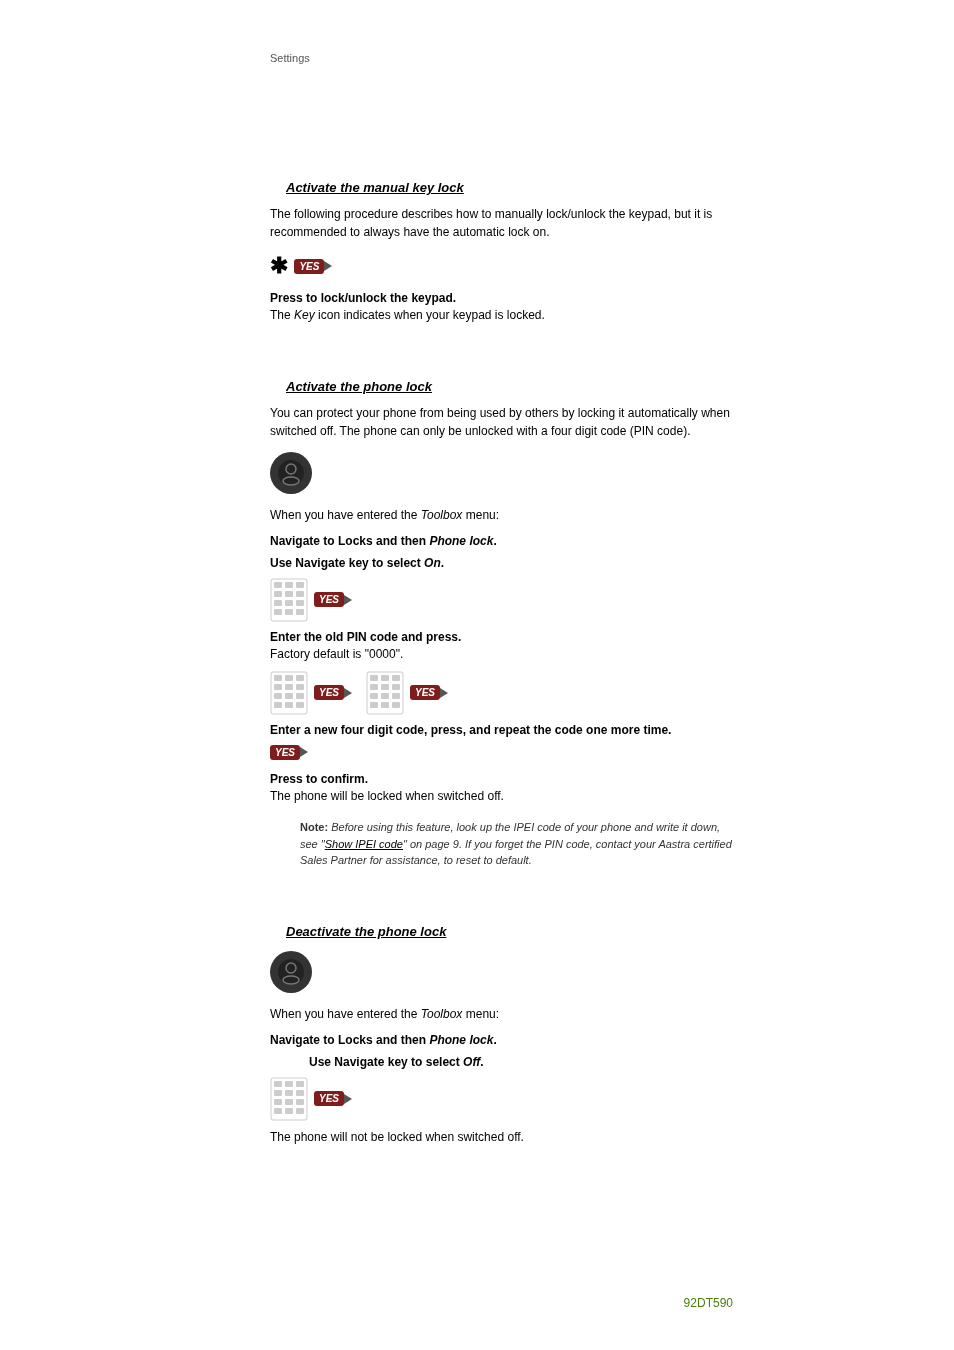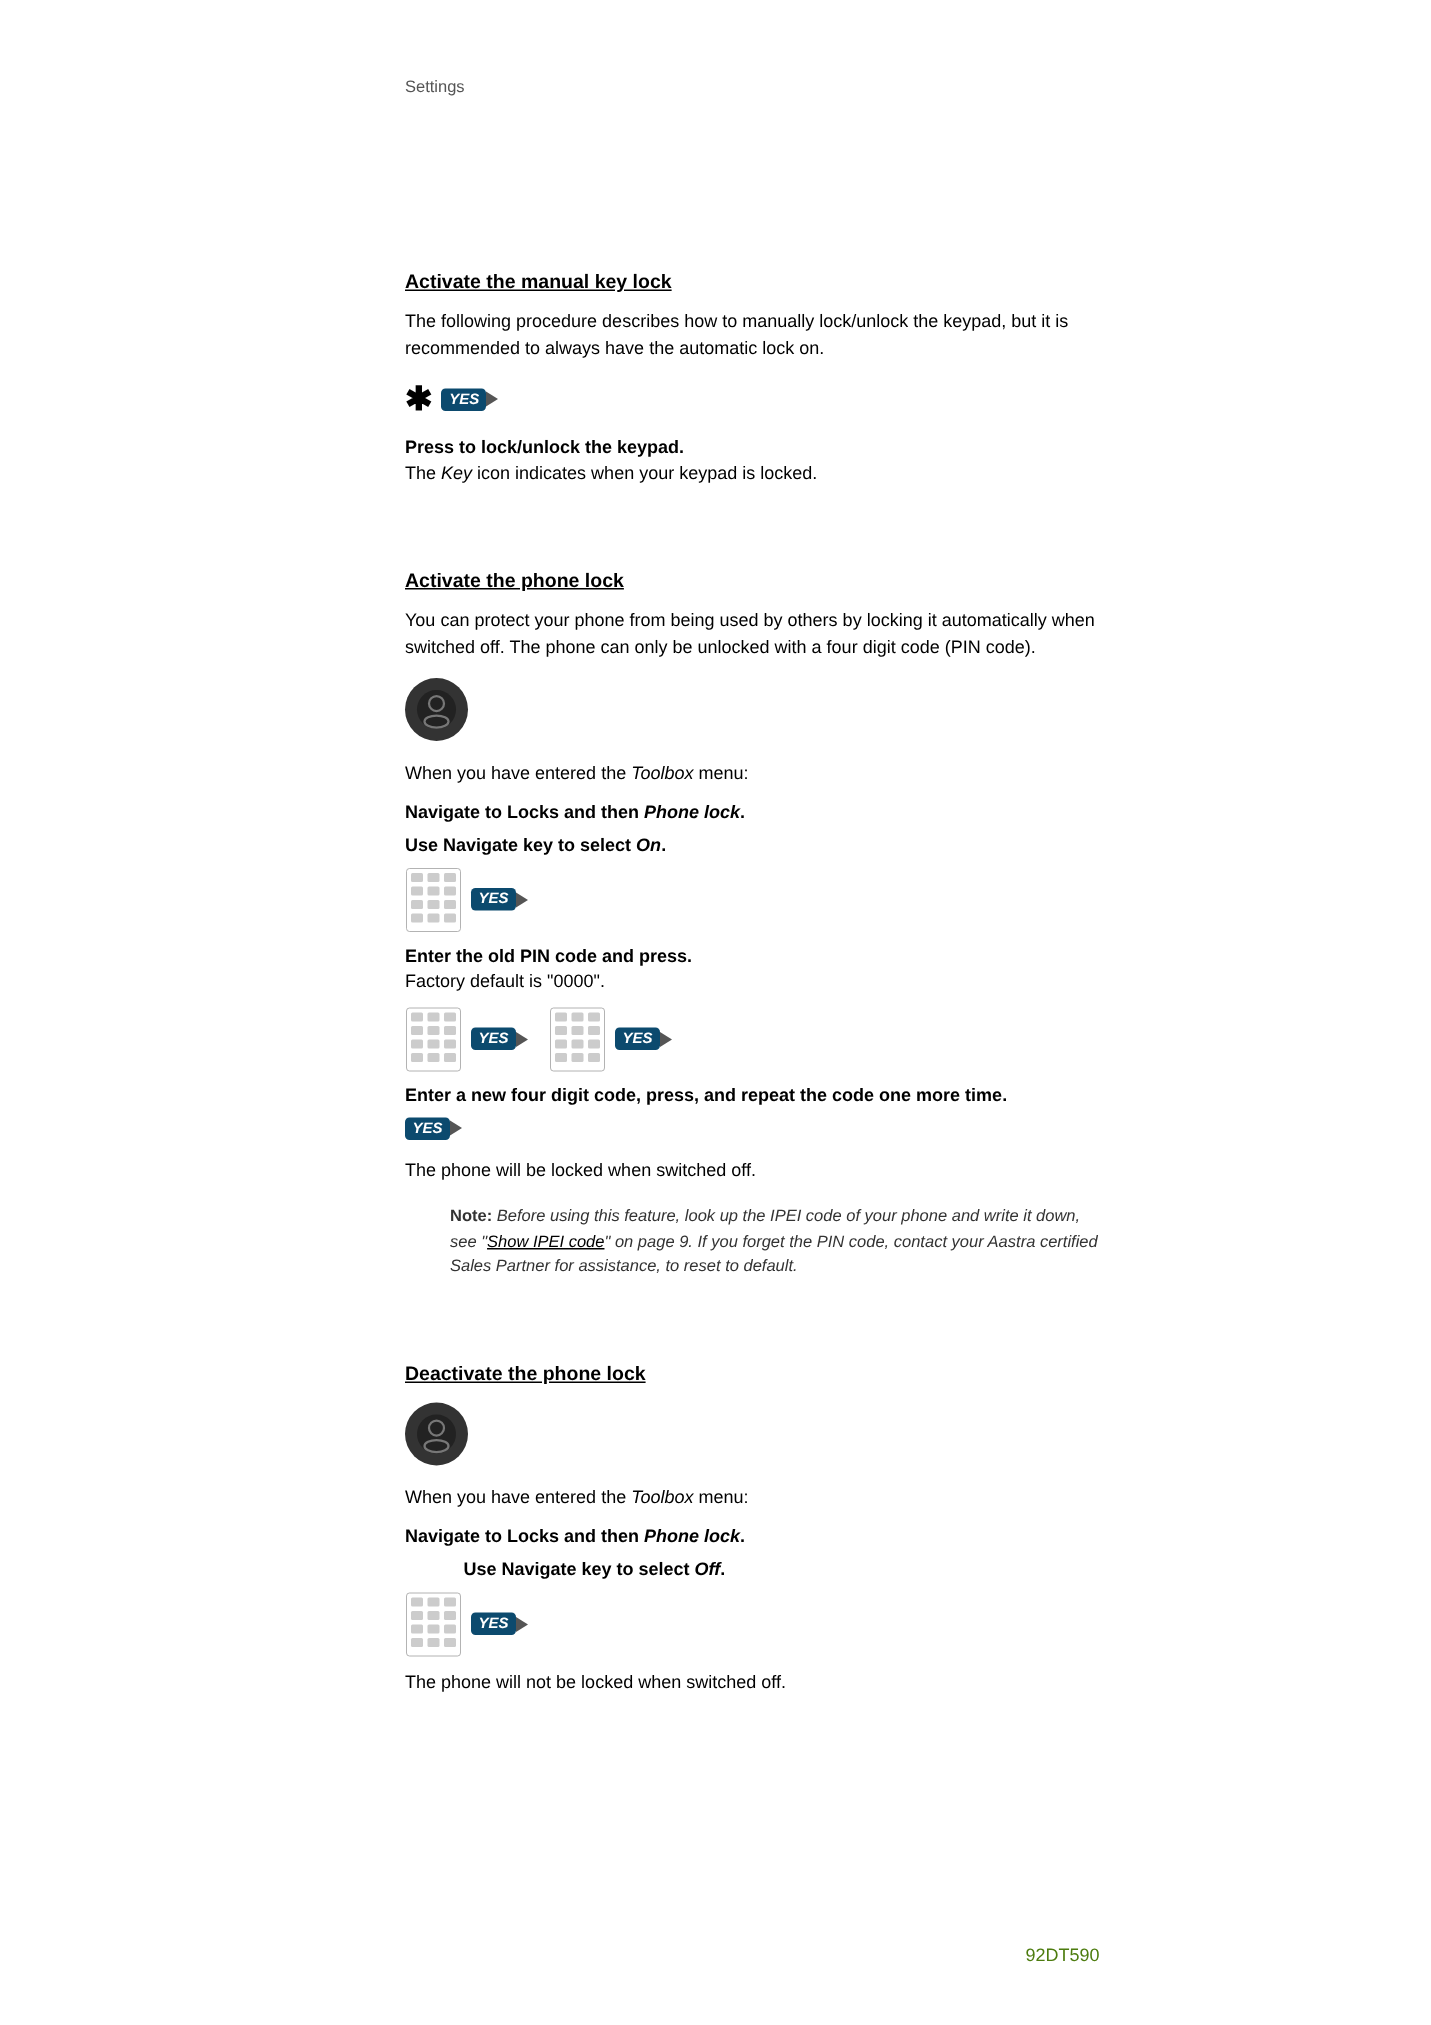--- a/index.html
+++ b/index.html
@@ -24,24 +24,26 @@
       left: 270px;
       font-size: 11px;
       color: #555;
     }
     .content-area {
       margin-left: 270px;
       margin-right: 80px;
       padding-top: 100px;
     }
     .section-heading {
+      font-style: italic;
       font-weight: bold;
       font-size: 13px;
       text-decoration: underline;
       margin-bottom: 10px;
+      margin-left: 16px;
     }
     .body-text {
       font-size: 12px;
       line-height: 1.5;
       margin-bottom: 10px;
       color: #000;
     }
     .step-label {
       font-size: 12px;
       font-weight: bold;
@@ -63,21 +65,21 @@
       display: flex;
       align-items: center;
       gap: 6px;
     }
     .asterisk {
       font-size: 22px;
       font-weight: bold;
       color: #000;
     }
     .yes-badge {
-      background: #0c4a6e;
+      background: #7f1d1d;
       color: #fff;
       font-size: 10px;
       font-weight: bold;
       padding: 2px 5px;
       border-radius: 3px;
       font-style: italic;
       position: relative;
     }
     .yes-badge::after {
       content: '';
@@ -251,20 +253,21 @@
           <div class="yes-badge">YES</div>
         </div>
       </div>
 
       <div class="step-label">Enter a new four digit code, press, and repeat the code one more time.</div>
 
       <div class="icon-row" style="margin-top:8px;">
         <div class="yes-badge">YES</div>
       </div>
 
+      <div class="step-label">Press to confirm.</div>
       <div class="step-body">The phone will be locked when switched off.</div>
 
       <div class="note-box">
         <strong>Note:</strong>
         <span>
           Before using this feature, look up the IPEI code of your phone and write it down, see "<a href="#">Show IPEI code</a>" on page 9. If you forget the PIN code, contact your Aastra certified Sales Partner for assistance, to reset to default.
         </span>
       </div>
     </div>
 

